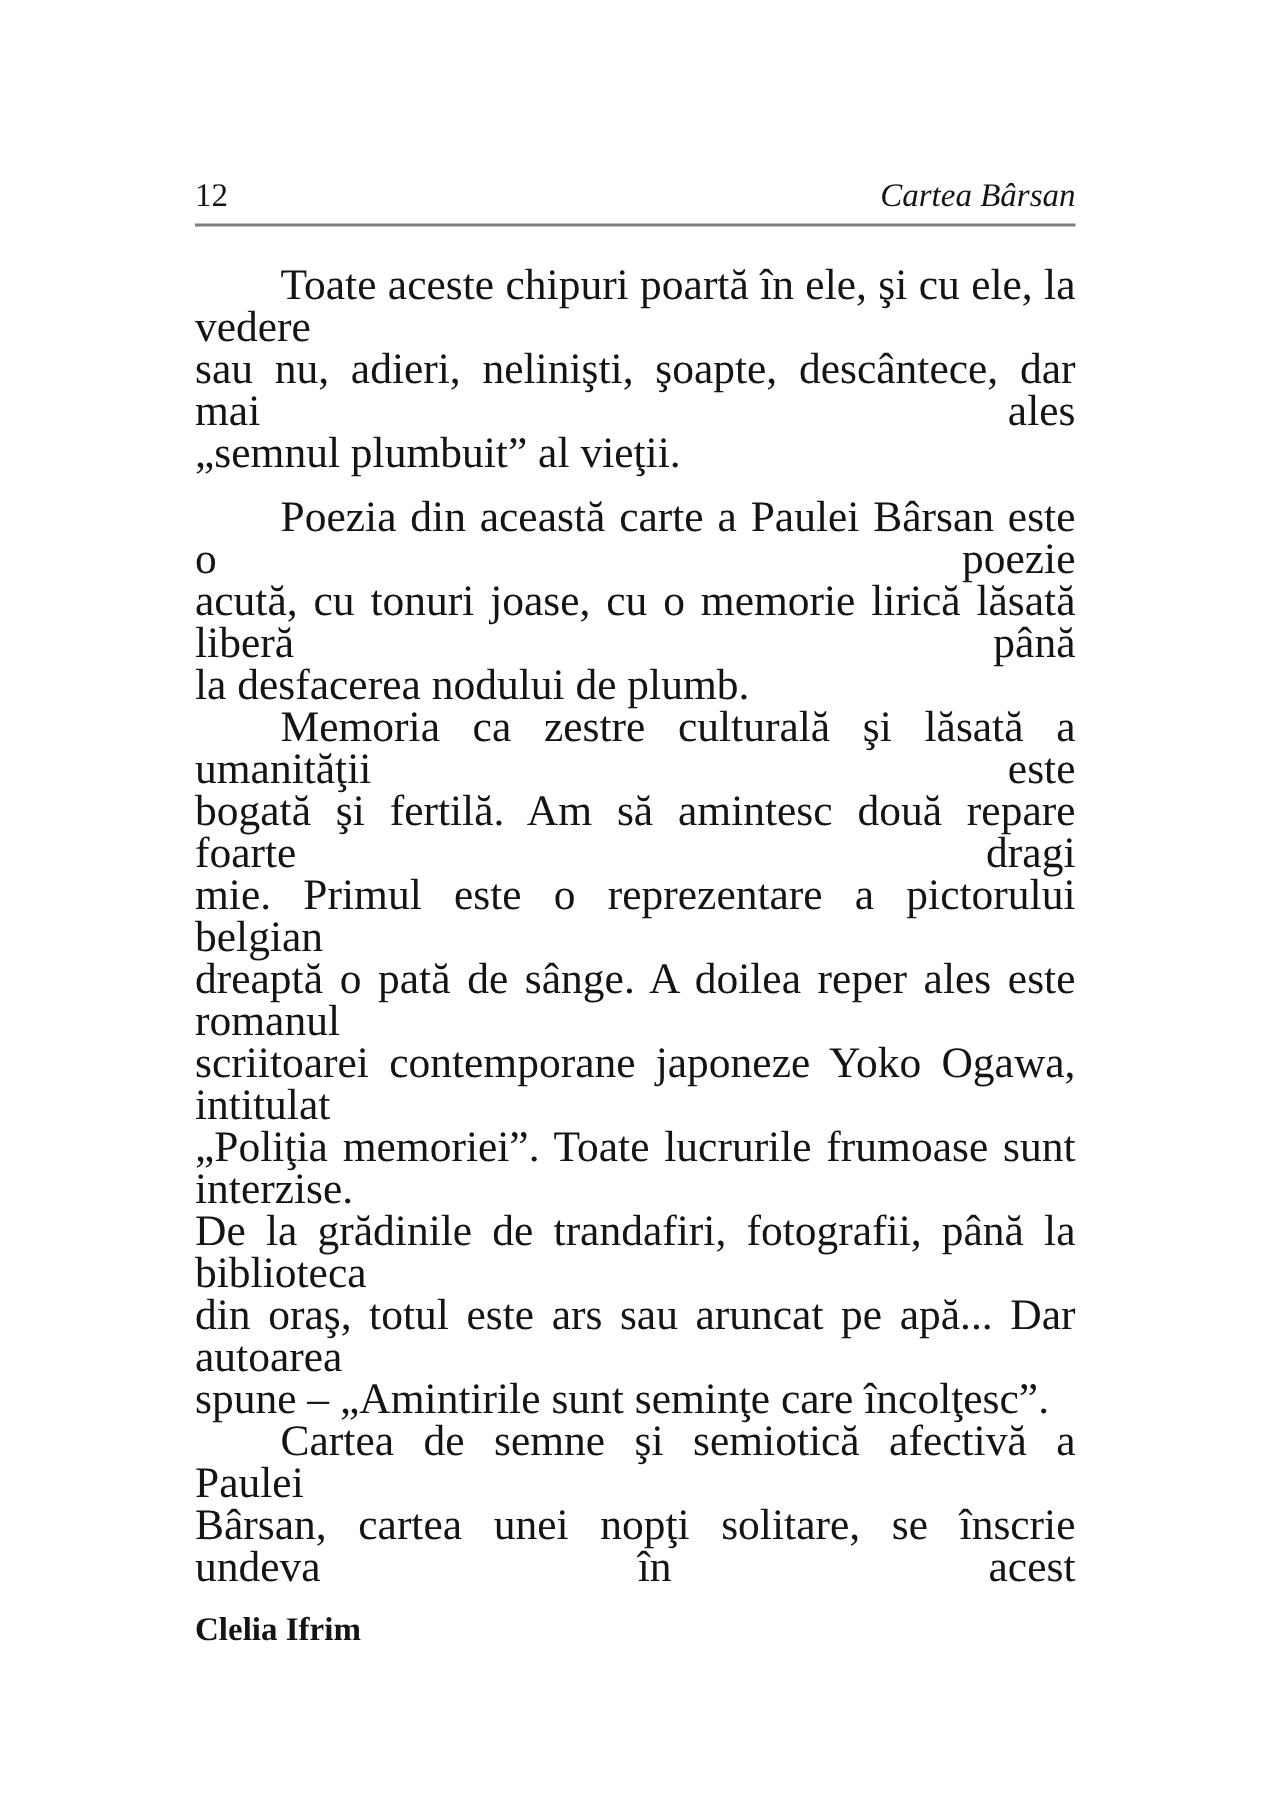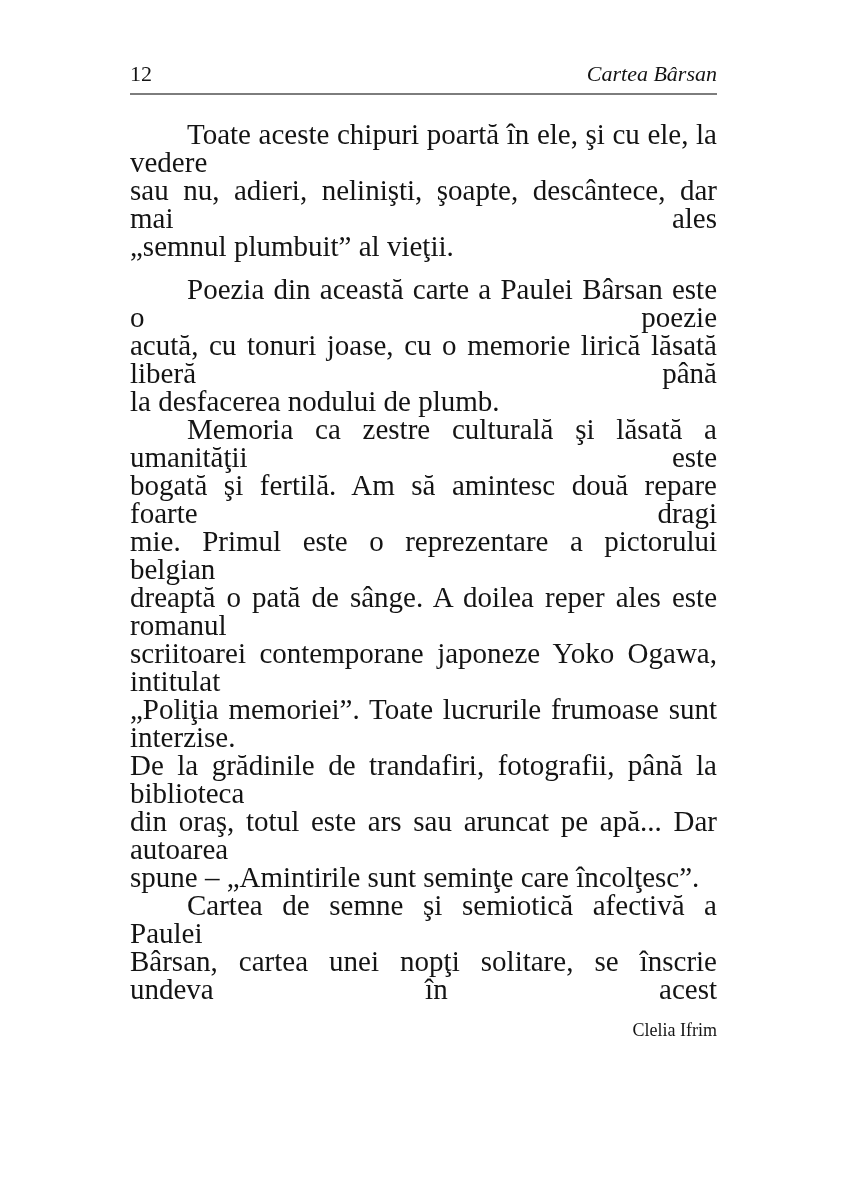--- a/index.html
+++ b/index.html
@@ -6,21 +6,21 @@
     margin: 0;
     padding: 0;
     background: #ffffff;
   }
   .page {
     position: relative;
     width: 846px;
     height: 1200px;
     background: #ffffff;
     box-sizing: border-box;
-    padding: 60px 129px 0 130px;
+    padding: 116px 129px 0 130px;
     font-family: "Liberation Serif", serif;
     color: #141414;
     overflow: hidden;
   }
   .header {
     display: flex;
     justify-content: space-between;
     align-items: baseline;
     font-size: 22px;
     line-height: 28px;
@@ -51,23 +51,23 @@
   }
   .line.first-line {
     text-indent: 57px;
   }
   .line.last-line {
     text-align: left;
     text-align-last: left;
   }
   .signature {
     margin-top: 13px;
-    font-size: 18px;
-    font-weight: normal;
-    text-align: right;
+    font-size: 22px;
+    font-weight: bold;
+    text-align: left;
     line-height: 28px;
   }
 </style>
 </head>
 <body>
 
 <div class="page">
   <div class="header">
     <span class="page-num">12</span>
     <span class="running-title">Cartea Bârsan</span>

